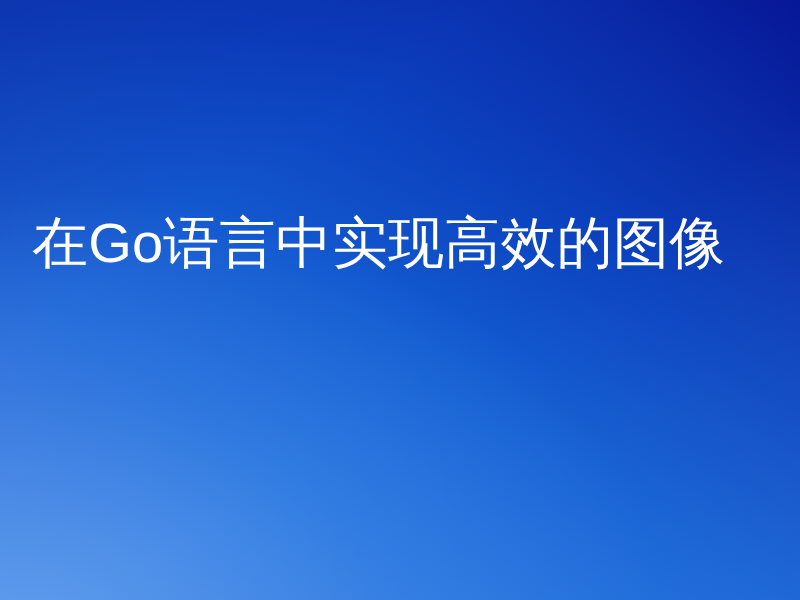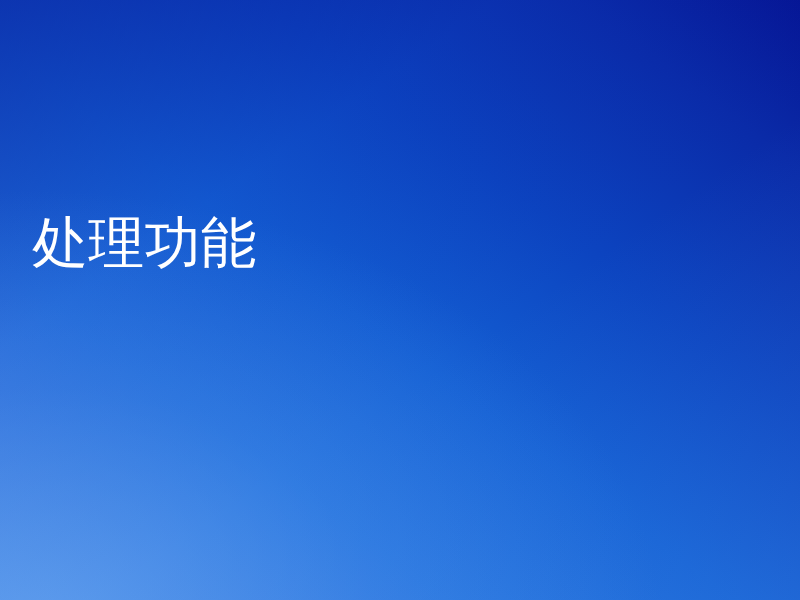--- a/index.html
+++ b/index.html
@@ -57,16 +57,16 @@
 </head>
 <body>
 
 <div id="banner">
 
   <div id="gradient-base"></div>
   <div id="gradient-wash"></div>
   <div id="gradient-glow"></div>
 
   <div id="title-block">
-    <div class="title-line">处理功能</div>
+    <div class="title-line">在Go语言中实现高效的图像</div>
   </div>
 
 </div>
 
 </body></html>

